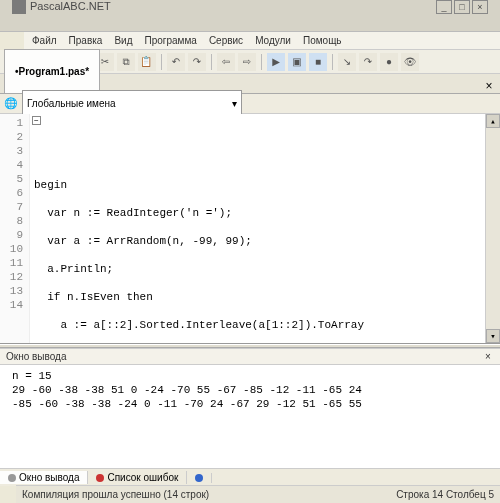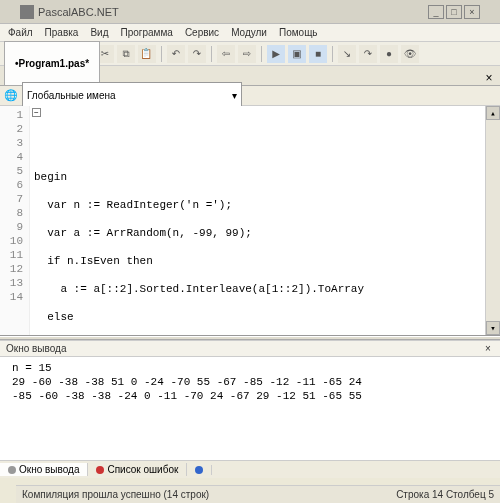--- a/index.html
+++ b/index.html
@@ -1,21 +1,21 @@
 <!DOCTYPE html>
 <html><head>
 <meta charset="utf-8">
 <style>
   * { margin: 0; padding: 0; box-sizing: border-box; }
   body { font-family: Tahoma, Arial, sans-serif; font-size: 11px; background: #ece9d8; width: 500px; height: 503px; overflow: hidden; position: relative; }
-  .titlebar { height: 24px; background: #d6d3c7; display: flex; align-items: center; padding: 0 20px; color: #4a4a4a; border-bottom: 1px solid #bbb; }
+  .titlebar { height: 32px; background: #d6d3c7; display: flex; align-items: flex-start; padding: 0 12px; color: #4a4a4a; border-bottom: 1px solid #bbb; }
   .titlebar-icon { width: 14px; height: 14px; background: #7a7a7a; margin-right: 4px; display: inline-block; }
   .titlebar-buttons { margin-left: auto; display: flex; gap: 2px; }
   .titlebar-btn { width: 16px; height: 14px; background: #d6d3c7; border: 1px solid #888; font-size: 9px; text-align: center; line-height: 12px; cursor: pointer; }
-  .menubar { height: 18px; background: #f4f2ea; display: flex; gap: 12px; padding: 2px 8px; align-items: center; border-bottom: 1px solid #ccc; }
+  .menubar { height: 18px; background: #f4f2ea; display: flex; gap: 12px; padding: 2px 8px; align-items: center; border-bottom: 1px solid #ccc; margin-left: 24px; }
   .menubar span { cursor: pointer; color: #333; font-size: 10px; }
   .toolbar { height: 24px; background: #f0eee4; display: flex; align-items: center; padding: 2px 4px; gap: 3px; border-bottom: 1px solid #ccc; }
   .tool-btn { width: 18px; height: 18px; border: 1px solid transparent; background: #eae7db; font-size: 10px; text-align: center; line-height: 16px; cursor: pointer; color: #555; }
   .tool-btn.blue { background: #cfe0f2; }
   .tool-sep { width: 1px; height: 16px; background: #bbb; margin: 0 2px; }
   .tabbar { height: 20px; background: #e8e5d8; display: flex; align-items: flex-end; padding: 0 4px; border-bottom: 1px solid #aaa; }
   .tab { padding: 16px 10px; background: #fdfdfc; border: 1px solid #aaa; border-bottom: none; font-size: 10px; font-weight: bold; cursor: pointer; }
   .tab-close { margin-left: auto; width: 14px; height: 14px; font-size: 12px; text-align: center; cursor: pointer; }
   .scope-bar { height: 20px; background: #efece0; border-bottom: 1px solid #ccc; display: flex; align-items: center; padding: 0 4px; gap: 4px; }
   .scope-ico { width: 14px; height: 14px; display: inline-block; font-size: 11px; text-align: center; }
@@ -117,20 +117,21 @@
     <div>11</div>
     <div>12</div>
     <div>13</div>
     <div>14</div>
   </div>
   <div class="fold">−</div>
   <div class="code">
 <div>begin</div>
 <div>  var n := ReadInteger('n =');</div>
 <div>  var a := ArrRandom(n, -99, 99);</div>
+<div>  a.Println;</div>
 <div>  if n.IsEven then</div>
 <div>    a := a[::2].Sorted.Interleave(a[1::2]).ToArray</div>
 <div>  else</div>
 <div>  begin</div>
 
 
 
 
 
 

